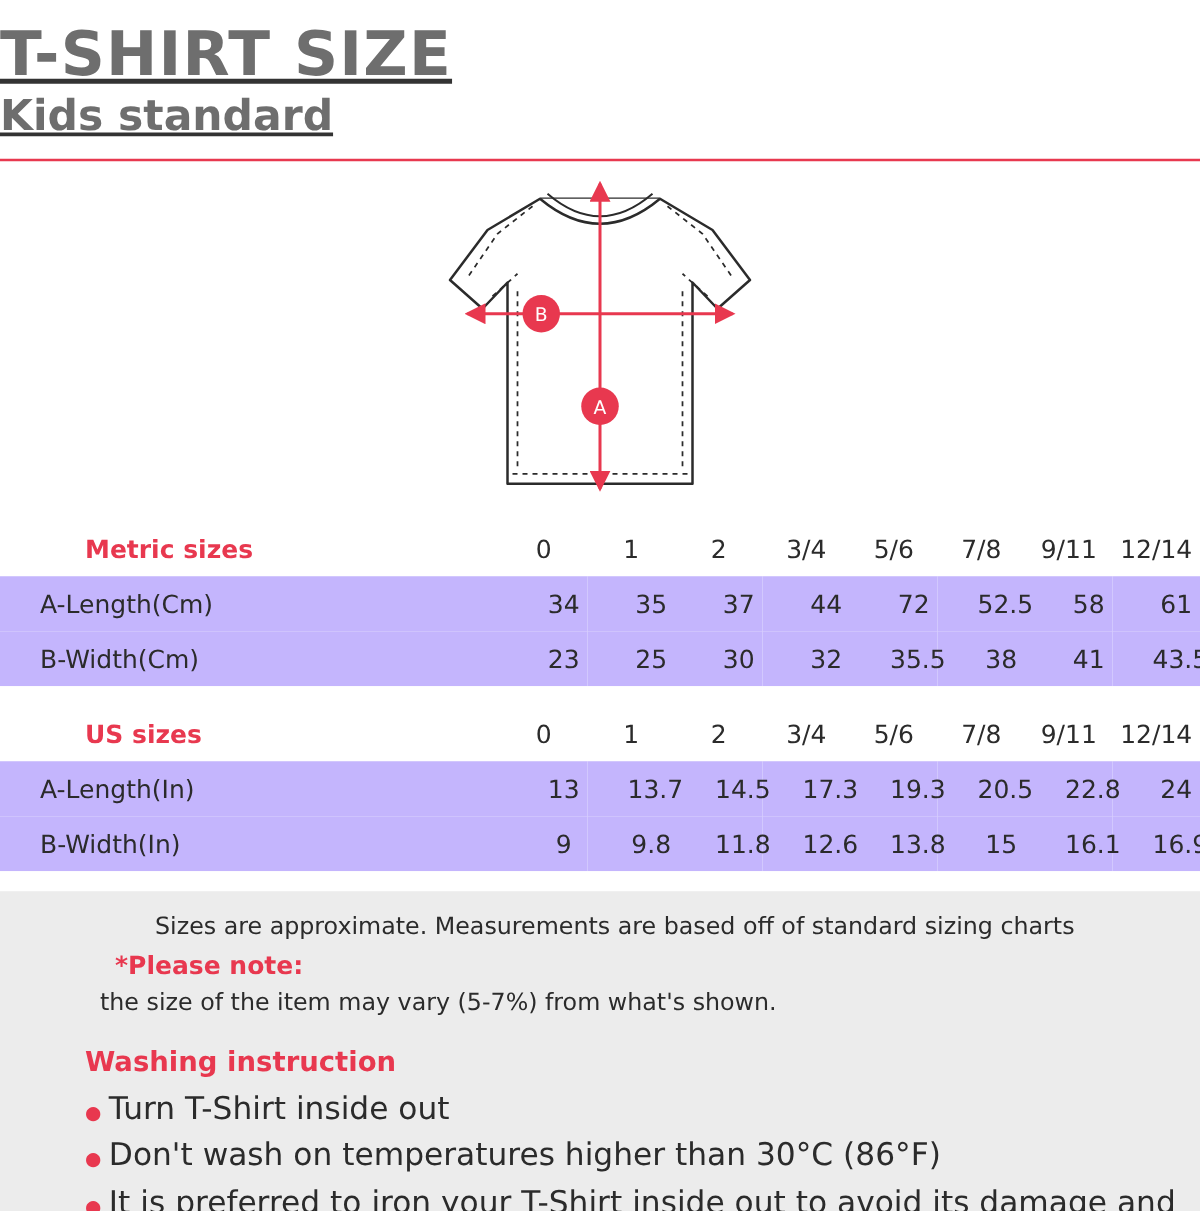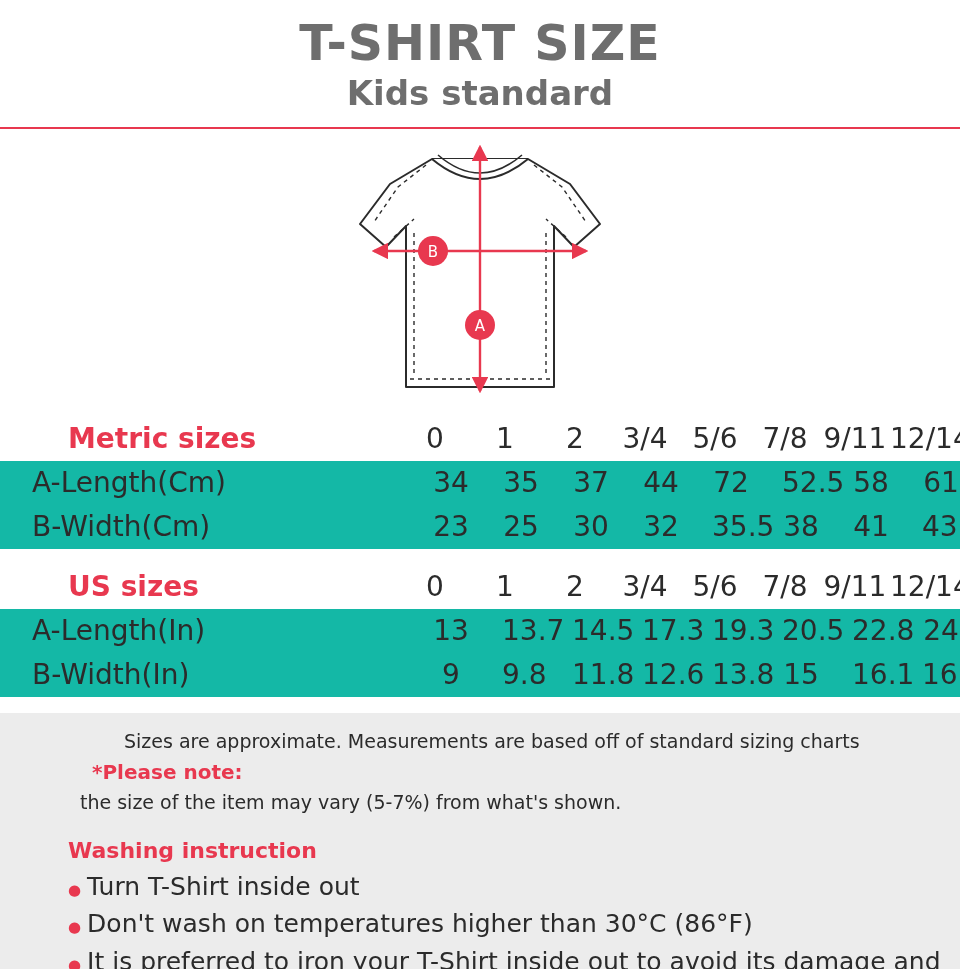--- a/index.html
+++ b/index.html
@@ -16,22 +16,22 @@
     overflow: hidden;
   }
   .page {
     width: 960px;
     height: 969px;
     position: relative;
   }
 
   
   .header {
-    text-align: center;
     padding-top: 18px;
+    text-decoration: underline;
   }
   .title {
     font-size: 49px;
     font-weight: bold;
     color: #6e6e6e;
     letter-spacing: 1px;
     line-height: 1.05;
   }
   .subtitle {
     font-size: 34px;
@@ -62,41 +62,41 @@
   
   .table-block {
     width: 100%;
   }
   table {
     width: 100%;
     border-collapse: collapse;
     table-layout: fixed;
   }
   td {
-    font-size: 28px;
+    font-size: 20px;
     padding: 0;
     height: 44px;
     vertical-align: middle;
     color: #2b2b2b;
   }
   td.label {
     text-align: left;
     padding-left: 68px;
     width: 400px;
   }
   td.label-head {
     color: #e8384f;
     font-weight: bold;
     padding-left: 68px;
   }
   td.val {
     text-align: center;
   }
   tr.shade td {
-    background: #14b8a6;
+    background: #c4b5fd;
     padding-left: 32px;
   }
   tr.white td {
     background: #ffffff;
   }
   .spacer-row td {
     height: 16px;
     background: #ffffff;
   }
 

